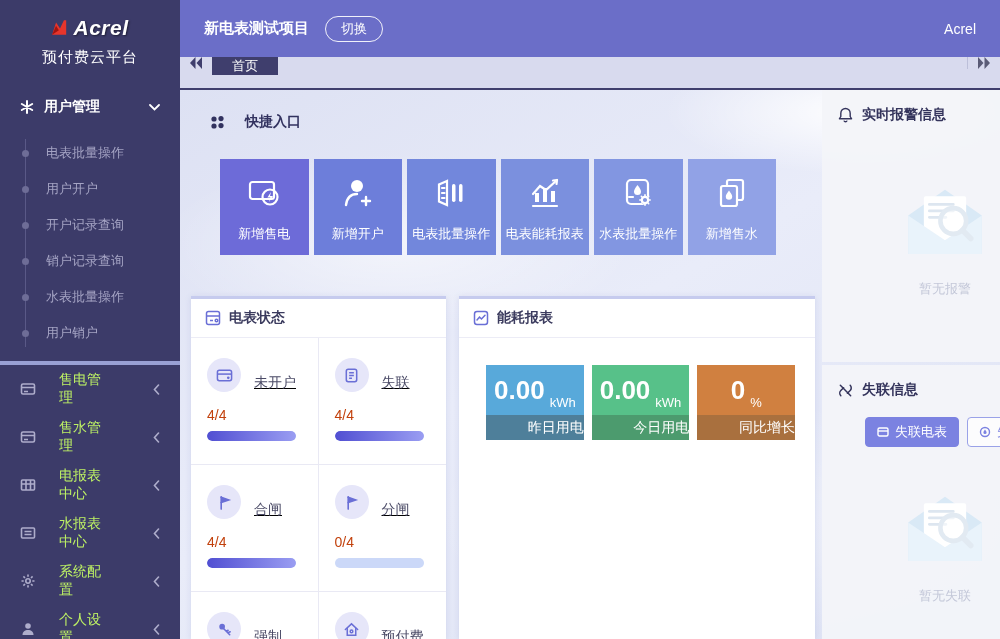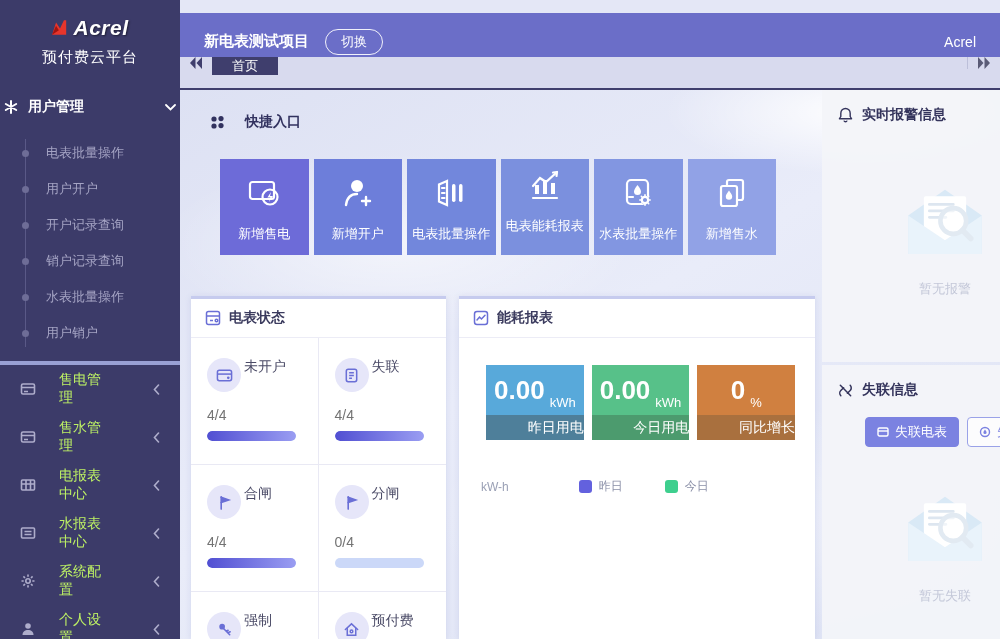--- a/index.html
+++ b/index.html
@@ -7,36 +7,36 @@
        font-family:"Liberation Sans","DejaVu Sans",sans-serif;background:#e4e7f6;}
   svg{display:block;}
 
   
   .sidebar{position:absolute;left:0;top:0;width:180px;height:639px;background:#3c3b69;z-index:6;}
   .logo-area{padding:16px 0 10px;text-align:center;}
   .logo-row{display:flex;align-items:center;justify-content:center;gap:4px;}
   .logo-text{color:#fff;font-size:21px;font-weight:bold;font-style:italic;letter-spacing:.5px;
              text-shadow:1px 1px 2px rgba(0,0,0,.5);}
   .logo-sub{color:#fff;font-size:15px;margin-top:8px;letter-spacing:1px;}
-  .menu-top{display:flex;align-items:center;gap:10px;height:44px;padding:0 4px;color:#fff;
+  .menu-top{display:flex;align-items:center;gap:10px;height:44px;padding:0 20px;color:#fff;
             font-size:14px;font-weight:bold;cursor:pointer;margin-top:8px;}
   .menu-top .grow{flex:1;}
   .submenu{position:relative;padding:6px 0 10px;}
   .submenu::before{content:"";position:absolute;left:25px;top:10px;bottom:14px;width:1px;background:#5a5987;}
   .sub-item{position:relative;height:36px;line-height:36px;padding-left:46px;font-size:13px;
             color:#a5a4c4;cursor:pointer;white-space:nowrap;}
   .sub-item::before{content:"";position:absolute;left:22px;top:15px;width:7px;height:7px;border-radius:50%;
                     background:#6e6d97;}
   .side-divider{height:4px;background:#a9b3e8;opacity:.85;}
   .side-item{display:flex;align-items:center;gap:23px;height:48px;padding:0 20px;font-size:14px;
              color:#bef264;cursor:pointer;}
   .side-item .grow{flex:1;}
 
   
-  .topbar{position:absolute;left:180px;top:13px;width:820px;height:57px;background:#6b6ec8;
+  .topbar{position:absolute;left:180px;top:0;width:820px;height:57px;background:#6b6ec8;
           display:flex;align-items:center;padding:0 24px;box-sizing:border-box;}
   .project-name{color:#fff;font-size:15px;font-weight:bold;}
   .switch-btn{margin-left:16px;color:#fff;font-size:13px;border:1px solid rgba(255,255,255,.9);
               border-radius:14px;padding:3px 15px;cursor:pointer;background:transparent;}
   .topbar .grow{flex:1;}
   .user-name{color:#fff;font-size:14px;}
 
   
   .tabbar{position:absolute;left:180px;top:57px;width:820px;height:31px;background:#d8daee;
           border-bottom:2px solid #3f3e6d;display:flex;align-items:flex-start;box-sizing:content-box;}
@@ -66,25 +66,25 @@
   .panel{background:#fff;border-top:3px solid #c6cbee;box-shadow:0 1px 6px rgba(110,120,190,.18);
          box-sizing:border-box;}
   .panel-head{height:38px;border-bottom:1px solid #ececf6;display:flex;align-items:center;gap:8px;
               padding:0 14px;color:#3b3b5e;font-size:14px;font-weight:600;}
   .panel-meter{width:255px;}
   .panel-energy{flex:1;}
 
   .cells{display:grid;grid-template-columns:1fr 1fr;}
   .cell{min-height:127px;padding:20px 14px 0 16px;box-sizing:border-box;border-bottom:1px solid #e9e9f4;}
   .cell:nth-child(odd){border-right:1px solid #e9e9f4;}
-  .cell-top{display:flex;align-items:flex-start;gap:3px;}
+  .cell-top{display:flex;align-items:flex-end;gap:13px;text-decoration:underline;}
   .cell-icon{width:34px;height:34px;border-radius:50%;background:#e6e6f9;display:flex;
              align-items:center;justify-content:center;color:#6a6fd6;}
   .cell-label{font-size:14px;color:#4a4a66;}
-  .cell-count{margin-top:15px;font-size:14px;color:#737373;}
+  .cell-count{margin-top:15px;font-size:14px;color:#c2410c;}
   .bar{margin-top:8px;height:10px;border-radius:5px;background:#cbd8f8;width:92%;overflow:hidden;}
   .bar-fill{height:100%;border-radius:5px;background:linear-gradient(90deg,#514fd2,#9a9df2);}
 
   .stat-cards{display:flex;gap:8px;margin:27px 20px 0 20px;padding-left:7px;}
   .stat-card{flex:1;cursor:default;}
   .stat-top{height:50px;display:flex;align-items:center;justify-content:center;color:#fff;}
   .stat-value{font-size:26px;font-weight:bold;}
   .stat-unit{font-size:13px;margin-left:5px;margin-top:24px;}
   .stat-label{height:25px;line-height:25px;text-align:right;color:#fff;font-size:14px;}
   .chart-meta{display:flex;align-items:center;margin:38px 20px 0 22px;font-size:12px;color:#9aa0b5;}
@@ -306,21 +306,21 @@
         <span class="qicon">
           <svg width="36" height="36" viewBox="0 0 36 36" fill="none" stroke="#fff" stroke-width="2.2" stroke-linecap="round">
               <path d="M14 6 L6 9.5 V26.5 L14 30 Z"></path>
               <path d="M9 13h2.5M9 18h2.5M9 23h2.5"></path>
               <rect x="19" y="9" width="3.5" height="18" rx="1.7" fill="#fff" stroke="none"></rect>
               <rect x="26" y="9" width="3.5" height="18" rx="1.7" fill="#fff" stroke="none"></rect>
             </svg>
         </span>
         <span>电表批量操作</span>
       </div>
-      <div class="qbtn" style="background: rgb(123, 144, 222); justify-content: center;">
+      <div class="qbtn" style="background: rgb(123, 144, 222);">
         <span class="qicon">
           <svg width="36" height="36" viewBox="0 0 36 36" fill="none" stroke="#fff" stroke-width="2.2" stroke-linecap="round">
               <rect x="8" y="18" width="4" height="9" fill="#fff" stroke="none"></rect>
               <rect x="16" y="13" width="4" height="14" fill="#fff" stroke="none"></rect>
               <rect x="24" y="16" width="4" height="11" fill="#fff" stroke="none"></rect>
               <polyline points="6,19 13,11 19,15 30,5"></polyline>
               <path d="M30 5l-4 .5M30 5l-.5 4"></path>
               <path d="M6 31h24"></path>
             </svg>
         </span>
@@ -480,31 +480,20 @@
           </div>
           <div class="stat-card">
             <div class="stat-top" style="background: rgb(208, 128, 64);">
               <span class="stat-value">0</span>
               <span class="stat-unit">%</span>
             </div>
             <div class="stat-label" style="background: rgb(169, 112, 62);">同比增长</div>
           </div>
         </div>
 
-        <div class="chart-meta">
-          <span>kW-h</span>
-          <span class="legend">
-            <span class="swatch" style="background: rgb(99, 97, 222);"></span>
-            <span>昨日</span>
-          </span>
-          <span class="legend">
-            <span class="swatch" style="background: rgb(62, 207, 142);"></span>
-            <span>今日</span>
-          </span>
-        </div>
       </section>
     </div>
   </div>
 
   <div class="right">
 
     <section class="rsection rsection-alarm">
       <div class="rhead">
         <span>
           <svg width="15" height="16" viewBox="0 0 16 17" fill="none" stroke="#34345c" stroke-width="1.5" stroke-linejoin="round">

